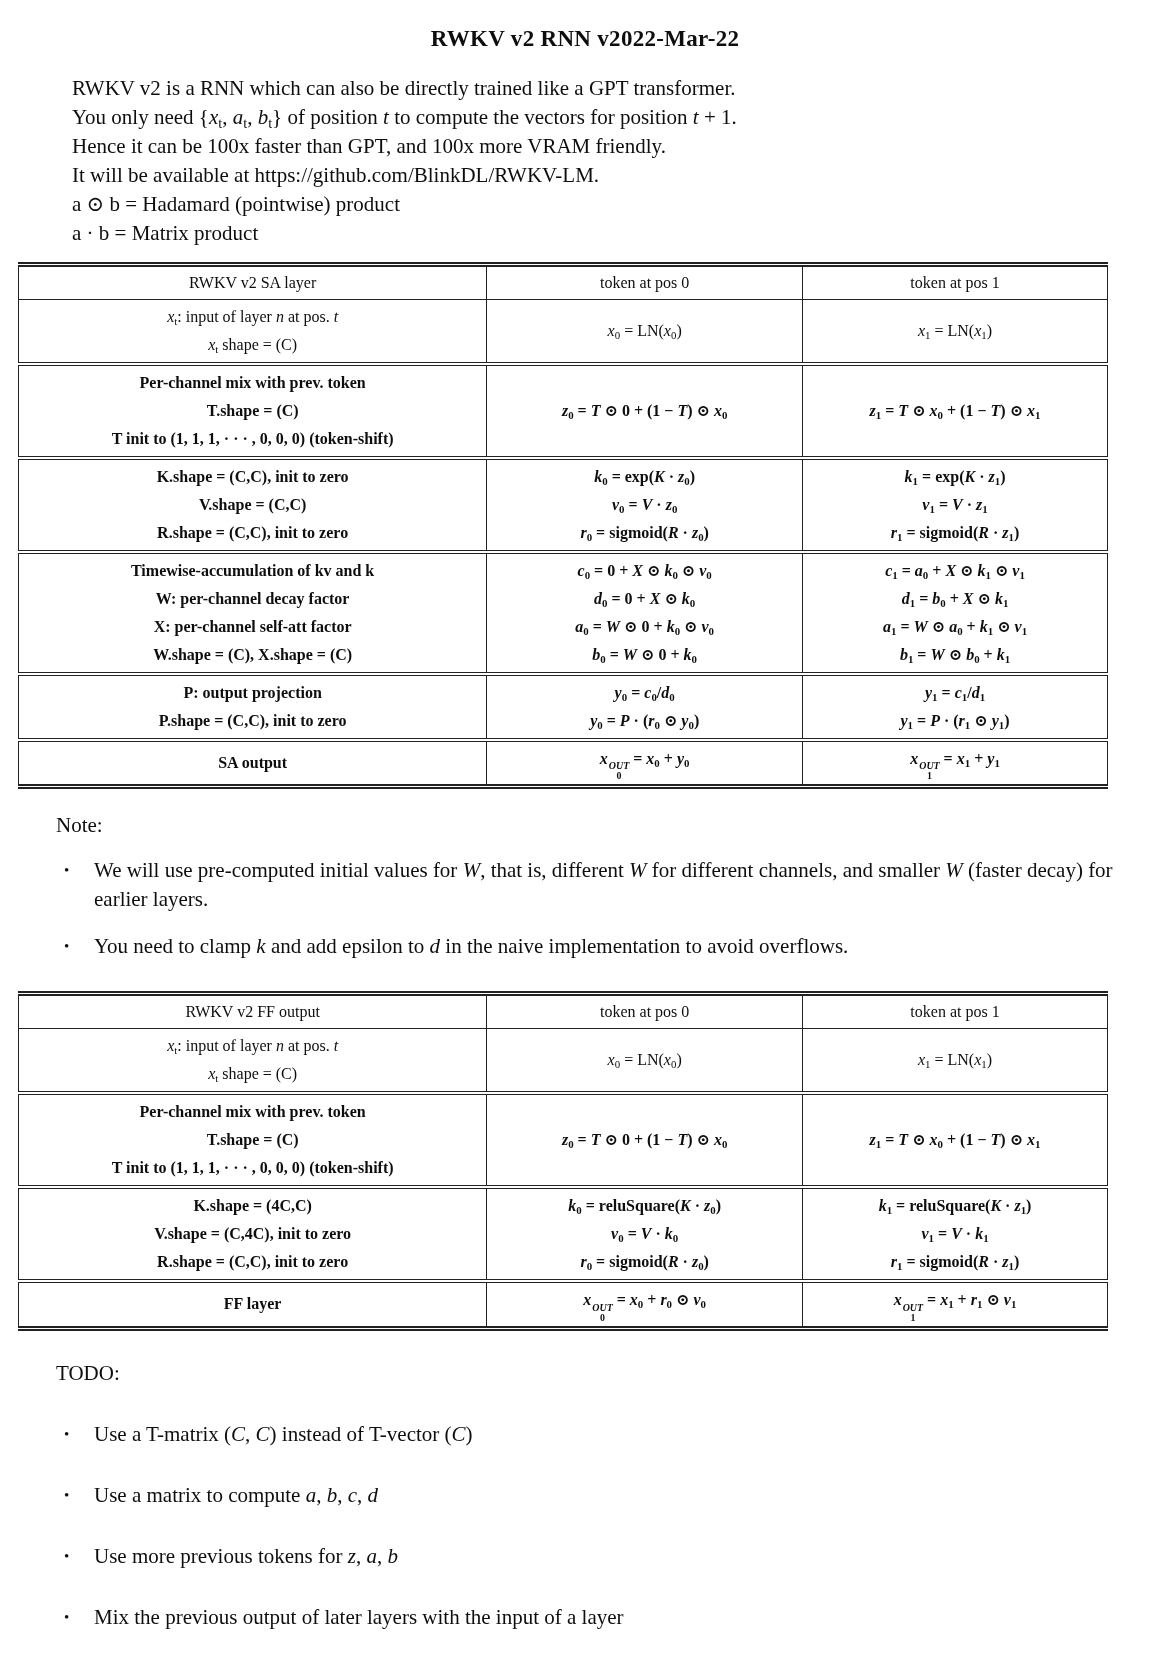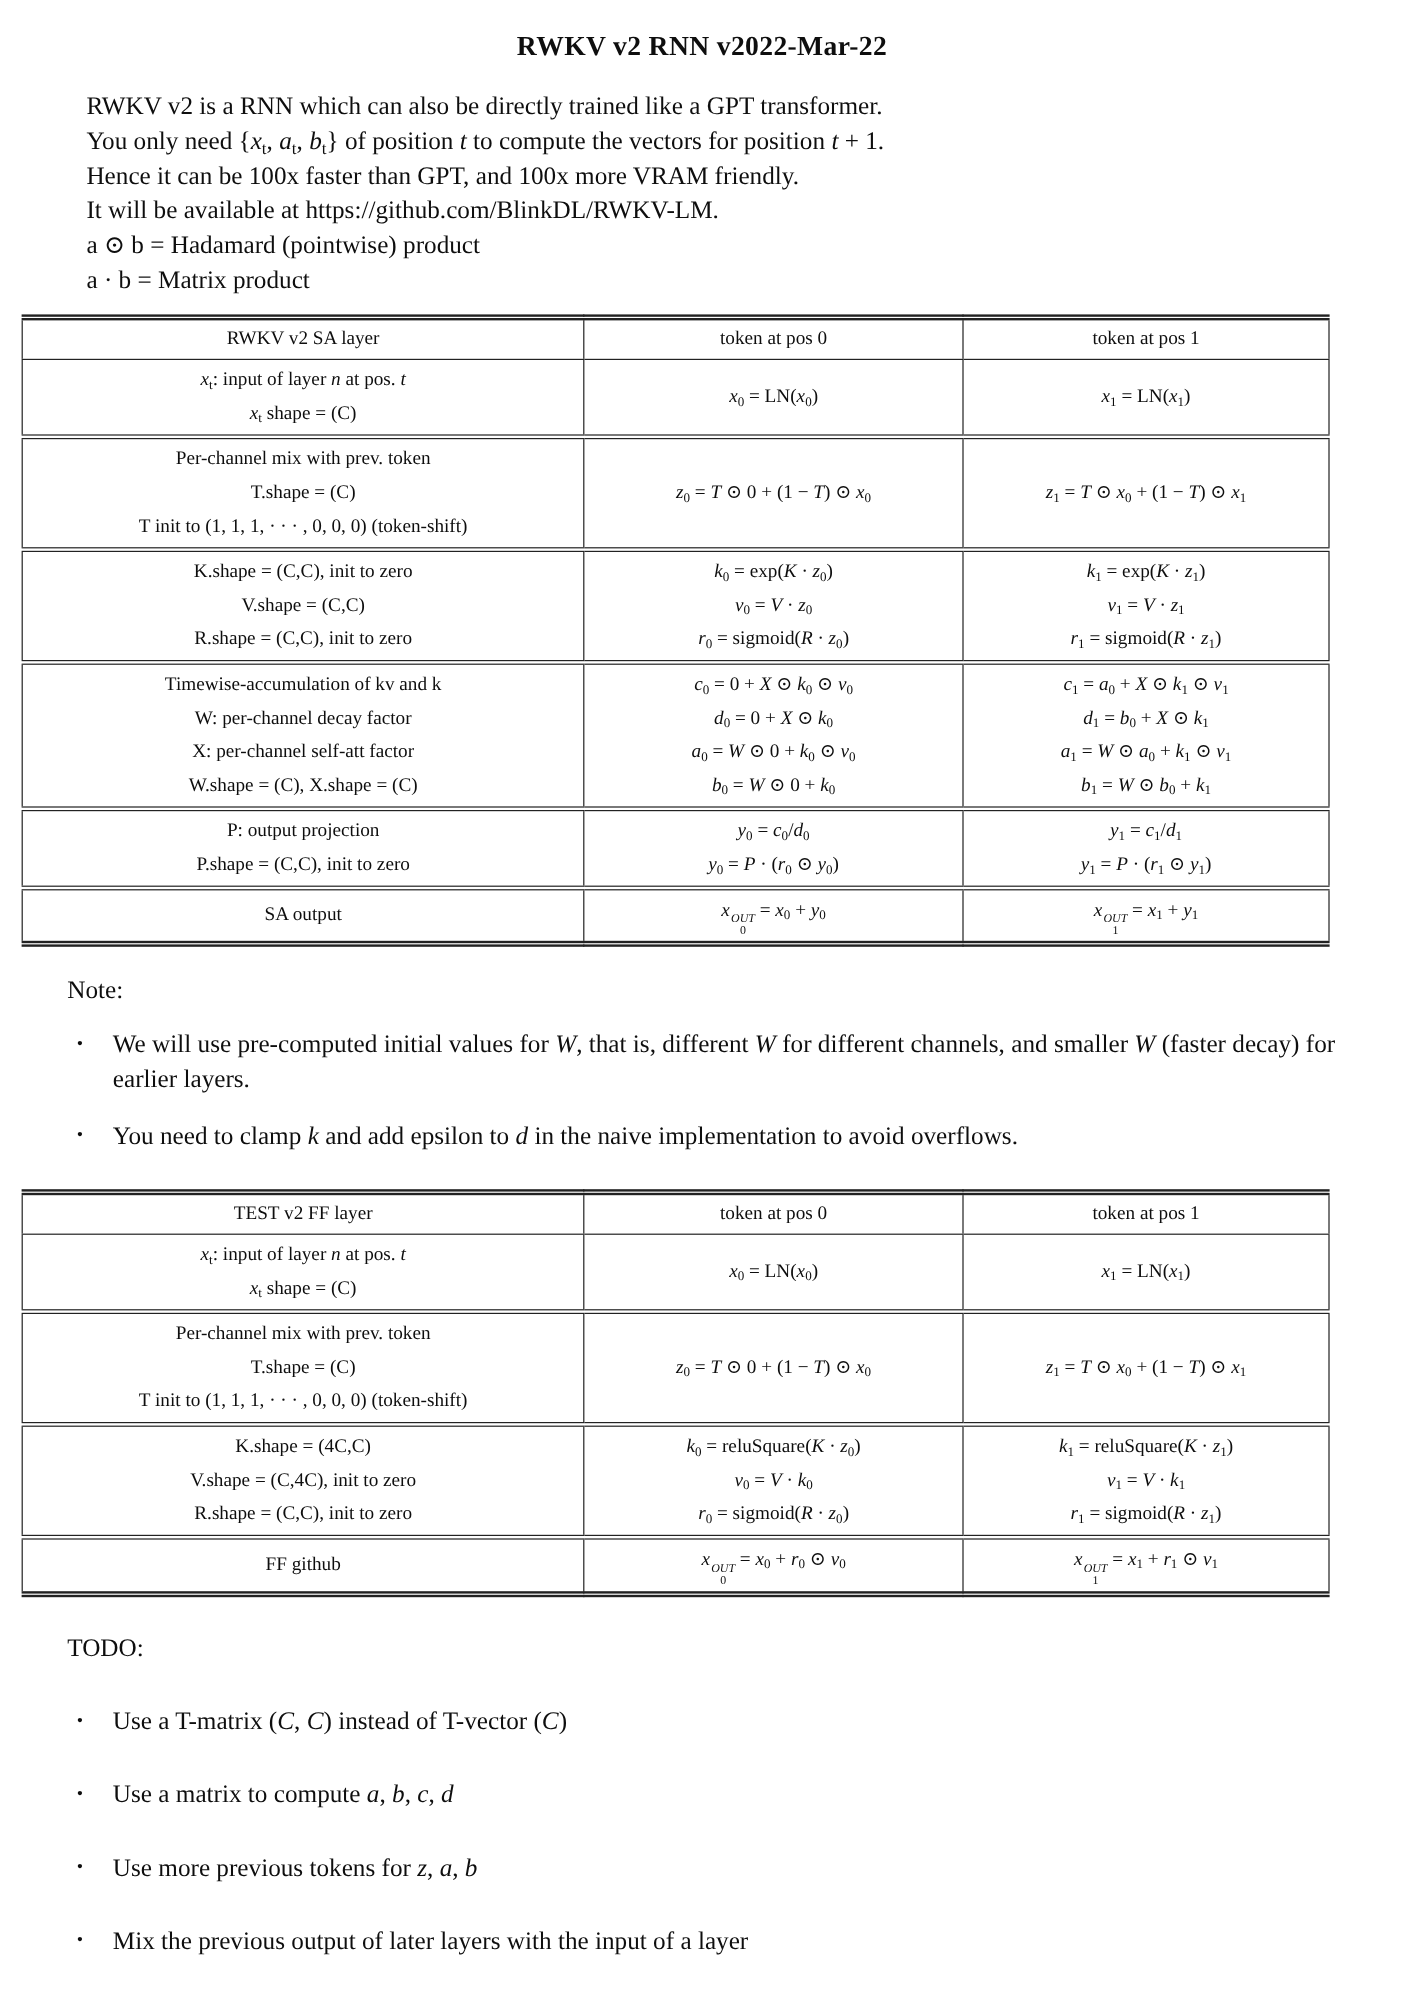--- a/index.html
+++ b/index.html
@@ -26,21 +26,21 @@
     margin:14px 0 0 18px;width:1090px;table-layout:fixed;
     border-collapse:collapse;text-align:center;
     font-size:16px;line-height:28px;
     border-left:1.5px solid #222;border-right:1.5px solid #222;
     border-top:5px double #222;border-bottom:5px double #222;
   }
   table.ltx.ff{margin-top:30px;}
   .ltx col.c1{width:43%;} .ltx col.c2{width:29%;} .ltx col.c3{width:28%;}
   .ltx th{font-weight:normal;padding:2px 6px;border-bottom:1.5px solid #222;}
   .ltx td{padding:3px 8px;vertical-align:middle;}
-  .ltx tbody tr:not(:first-child) td{border-top:4px double #222;}
+  .ltx tbody tr:not(:first-child) td{border-top:4px double #222;font-weight:bold;}
   .ltx th+th,.ltx td+td{border-left:1.5px solid #222;}
   
   .sect{margin-left:56px;font-size:21px;}
   .sect.note{margin-top:22px;}
   .sect.todo{margin-top:28px;}
   .sect-h{line-height:29px;}
   .bullet-item{display:flex;align-items:flex-start;margin-top:16px;}
   .sect.note .bullet-item+.bullet-item{margin-top:18px;}
   .sect.todo .bullet-item{margin-top:32px;}
   .marker{width:30px;flex:0 0 30px;font-size:15px;line-height:29px;text-align:left;padding-left:8px;}
@@ -128,21 +128,21 @@
   </div>
 
   <table class="ltx ff">
     <colgroup>
         <col class="c1">
         <col class="c2">
         <col class="c3">
       </colgroup>
     <thead>
       <tr>
-        <th>TEST v2 FF layer</th>
+        <th>RWKV v2 FF output</th>
         <th>token at pos 0</th>
         <th>token at pos 1</th>
       </tr>
     </thead>
     <tbody>
       <tr>
         <td><i>x</i><sub>t</sub>: input of layer <i>n</i> at pos. <i>t</i><br><i>x</i><sub>t</sub> shape = (C)</td>
         <td><i>x</i><sub>0</sub> = LN(<i>x</i><sub>0</sub>)</td>
         <td><i>x</i><sub>1</sub> = LN(<i>x</i><sub>1</sub>)</td>
       </tr>
@@ -150,21 +150,21 @@
         <td>Per-channel mix with prev. token<br>T.shape = (C)<br>T init to (1, 1, 1, · · · , 0, 0, 0) (token-shift)</td>
         <td><i>z</i><sub>0</sub> = <i>T</i> ⊙ 0 + (1 − <i>T</i>) ⊙ <i>x</i><sub>0</sub></td>
         <td><i>z</i><sub>1</sub> = <i>T</i> ⊙ <i>x</i><sub>0</sub> + (1 − <i>T</i>) ⊙ <i>x</i><sub>1</sub></td>
       </tr>
       <tr>
         <td>K.shape = (4C,C)<br>V.shape = (C,4C), init to zero<br>R.shape = (C,C), init to zero</td>
         <td><i>k</i><sub>0</sub> = reluSquare(<i>K</i> · <i>z</i><sub>0</sub>)<br><i>v</i><sub>0</sub> = <i>V</i> · <i>k</i><sub>0</sub><br><i>r</i><sub>0</sub> = sigmoid(<i>R</i> · <i>z</i><sub>0</sub>)</td>
         <td><i>k</i><sub>1</sub> = reluSquare(<i>K</i> · <i>z</i><sub>1</sub>)<br><i>v</i><sub>1</sub> = <i>V</i> · <i>k</i><sub>1</sub><br><i>r</i><sub>1</sub> = sigmoid(<i>R</i> · <i>z</i><sub>1</sub>)</td>
       </tr>
       <tr>
-        <td>FF github</td>
+        <td>FF layer</td>
         <td><i>x</i><span class="ss">
               <span class="ss-t"><i>OUT</i></span>
               <span class="ss-b">0</span>
             </span> = <i>x</i><sub>0</sub> + <i>r</i><sub>0</sub> ⊙ <i>v</i><sub>0</sub></td>
         <td><i>x</i><span class="ss">
               <span class="ss-t"><i>OUT</i></span>
               <span class="ss-b">1</span>
             </span> = <i>x</i><sub>1</sub> + <i>r</i><sub>1</sub> ⊙ <i>v</i><sub>1</sub></td>
       </tr>
     </tbody>

